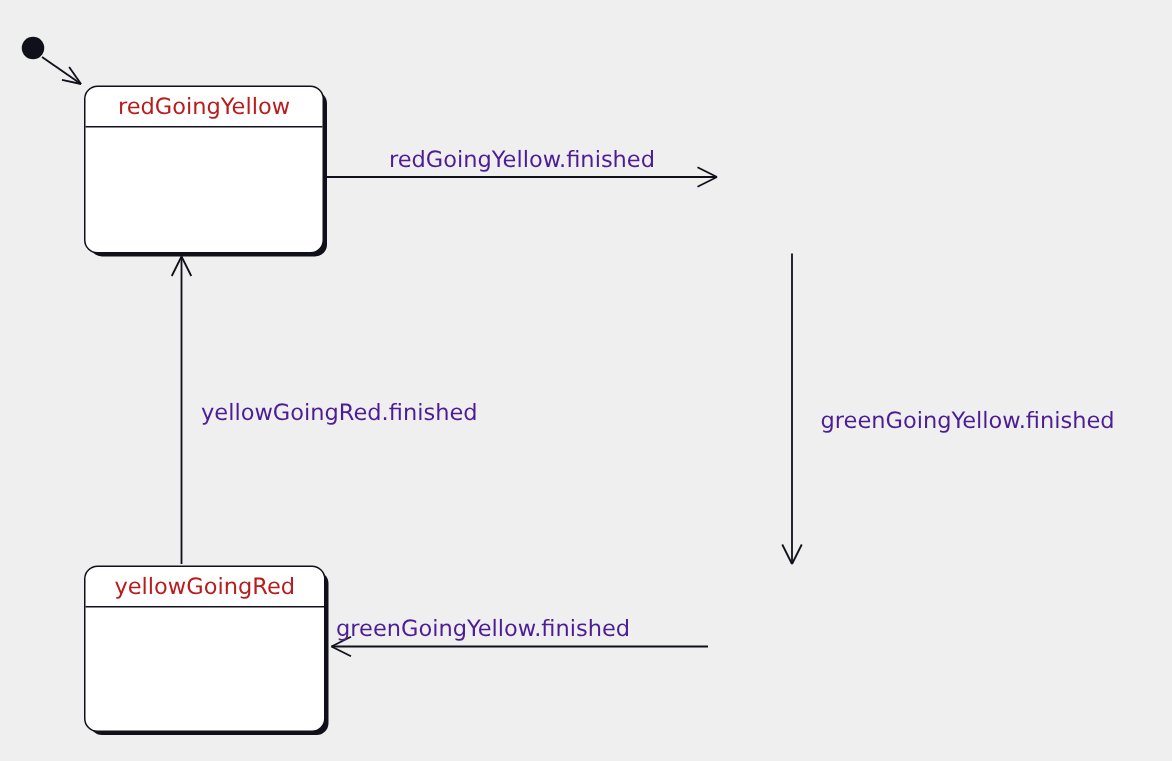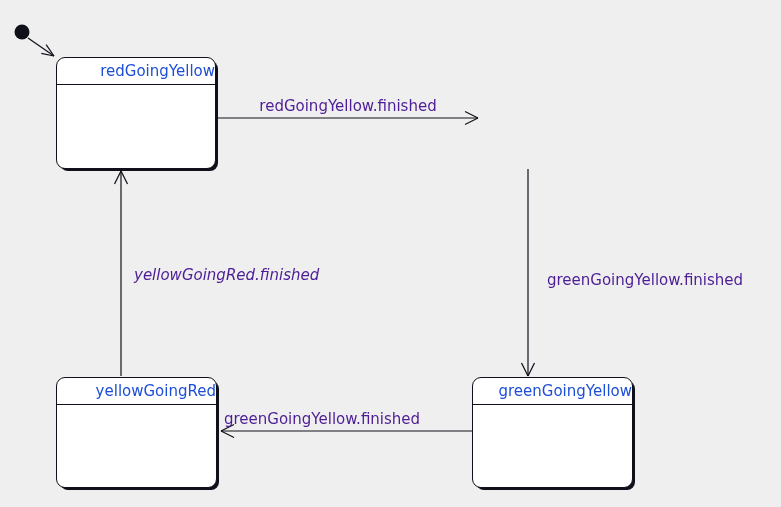--- a/index.html
+++ b/index.html
@@ -22,44 +22,44 @@
     position: absolute;
     background: #ffffff;
     border: 1.5px solid #10101a;
     border-radius: 9px;
     box-shadow: 3px 3px 0 -1px #10101a;
     box-sizing: border-box;
   }
   .state .title {
     height: 26px;
     line-height: 26px;
-    text-align: right;
+    text-align: center;
     font-size: 15px;
-    color: #1d4ed8;
+    color: #b91c1c;
     border-bottom: 1px solid #10101a;
     white-space: nowrap;
     overflow: hidden;
   }
   .state .body { flex: 1; }
   .tlabel {
     position: absolute;
     font-size: 15px;
     color: #4c1d95;
     white-space: nowrap;
   }
   
   .s-redGoingYellow   { left: 56px;  top: 57px;  width: 160px; height: 112px; }
   .s-yellowGoingGreen { left: 480px; top: 56px;  width: 156px; height: 112px; }
   .s-greenGoingYellow { left: 472px; top: 377px; width: 161px; height: 111px; }
   .s-yellowGoingRed   { left: 56px;  top: 377px; width: 161px; height: 111px; }
   
   .l-red2yellow    { left: 228px; top: 97px;  width: 240px; text-align: center; }
   .l-yellow2green  { left: 547px; top: 271px; }
   .l-green2yellow  { left: 224px; top: 410px; width: 240px; text-align: left; }
-  .l-yellow2red    { left: 134px; top: 266px; font-style: italic; }
+  .l-yellow2red    { left: 134px; top: 266px; }
 </style>
 </head>
 <body>
 
 <div id="canvas">
 
   <svg id="wires" viewBox="0 0 781 507" xmlns="http://www.w3.org/2000/svg">
 
     <g stroke="#10101a" stroke-width="1.2" fill="none">
       <circle cx="22" cy="32" r="7.5" fill="#10101a" stroke="none"></circle>
@@ -92,24 +92,20 @@
       <line x1="127.5" y1="184" x2="121" y2="171"></line>
     </g>
   </svg>
 
   <div class="state s-redGoingYellow">
     <div class="title">redGoingYellow</div>
     <div class="body"></div>
   </div>
 
 
-  <div class="state s-greenGoingYellow">
-    <div class="title">greenGoingYellow</div>
-    <div class="body"></div>
-  </div>
 
   <div class="state s-yellowGoingRed">
     <div class="title">yellowGoingRed</div>
     <div class="body"></div>
   </div>
 
   <div class="tlabel l-red2yellow">redGoingYellow.finished</div>
   <div class="tlabel l-yellow2green">greenGoingYellow.finished</div>
   <div class="tlabel l-green2yellow">greenGoingYellow.finished</div>
   <div class="tlabel l-yellow2red">yellowGoingRed.finished</div>

